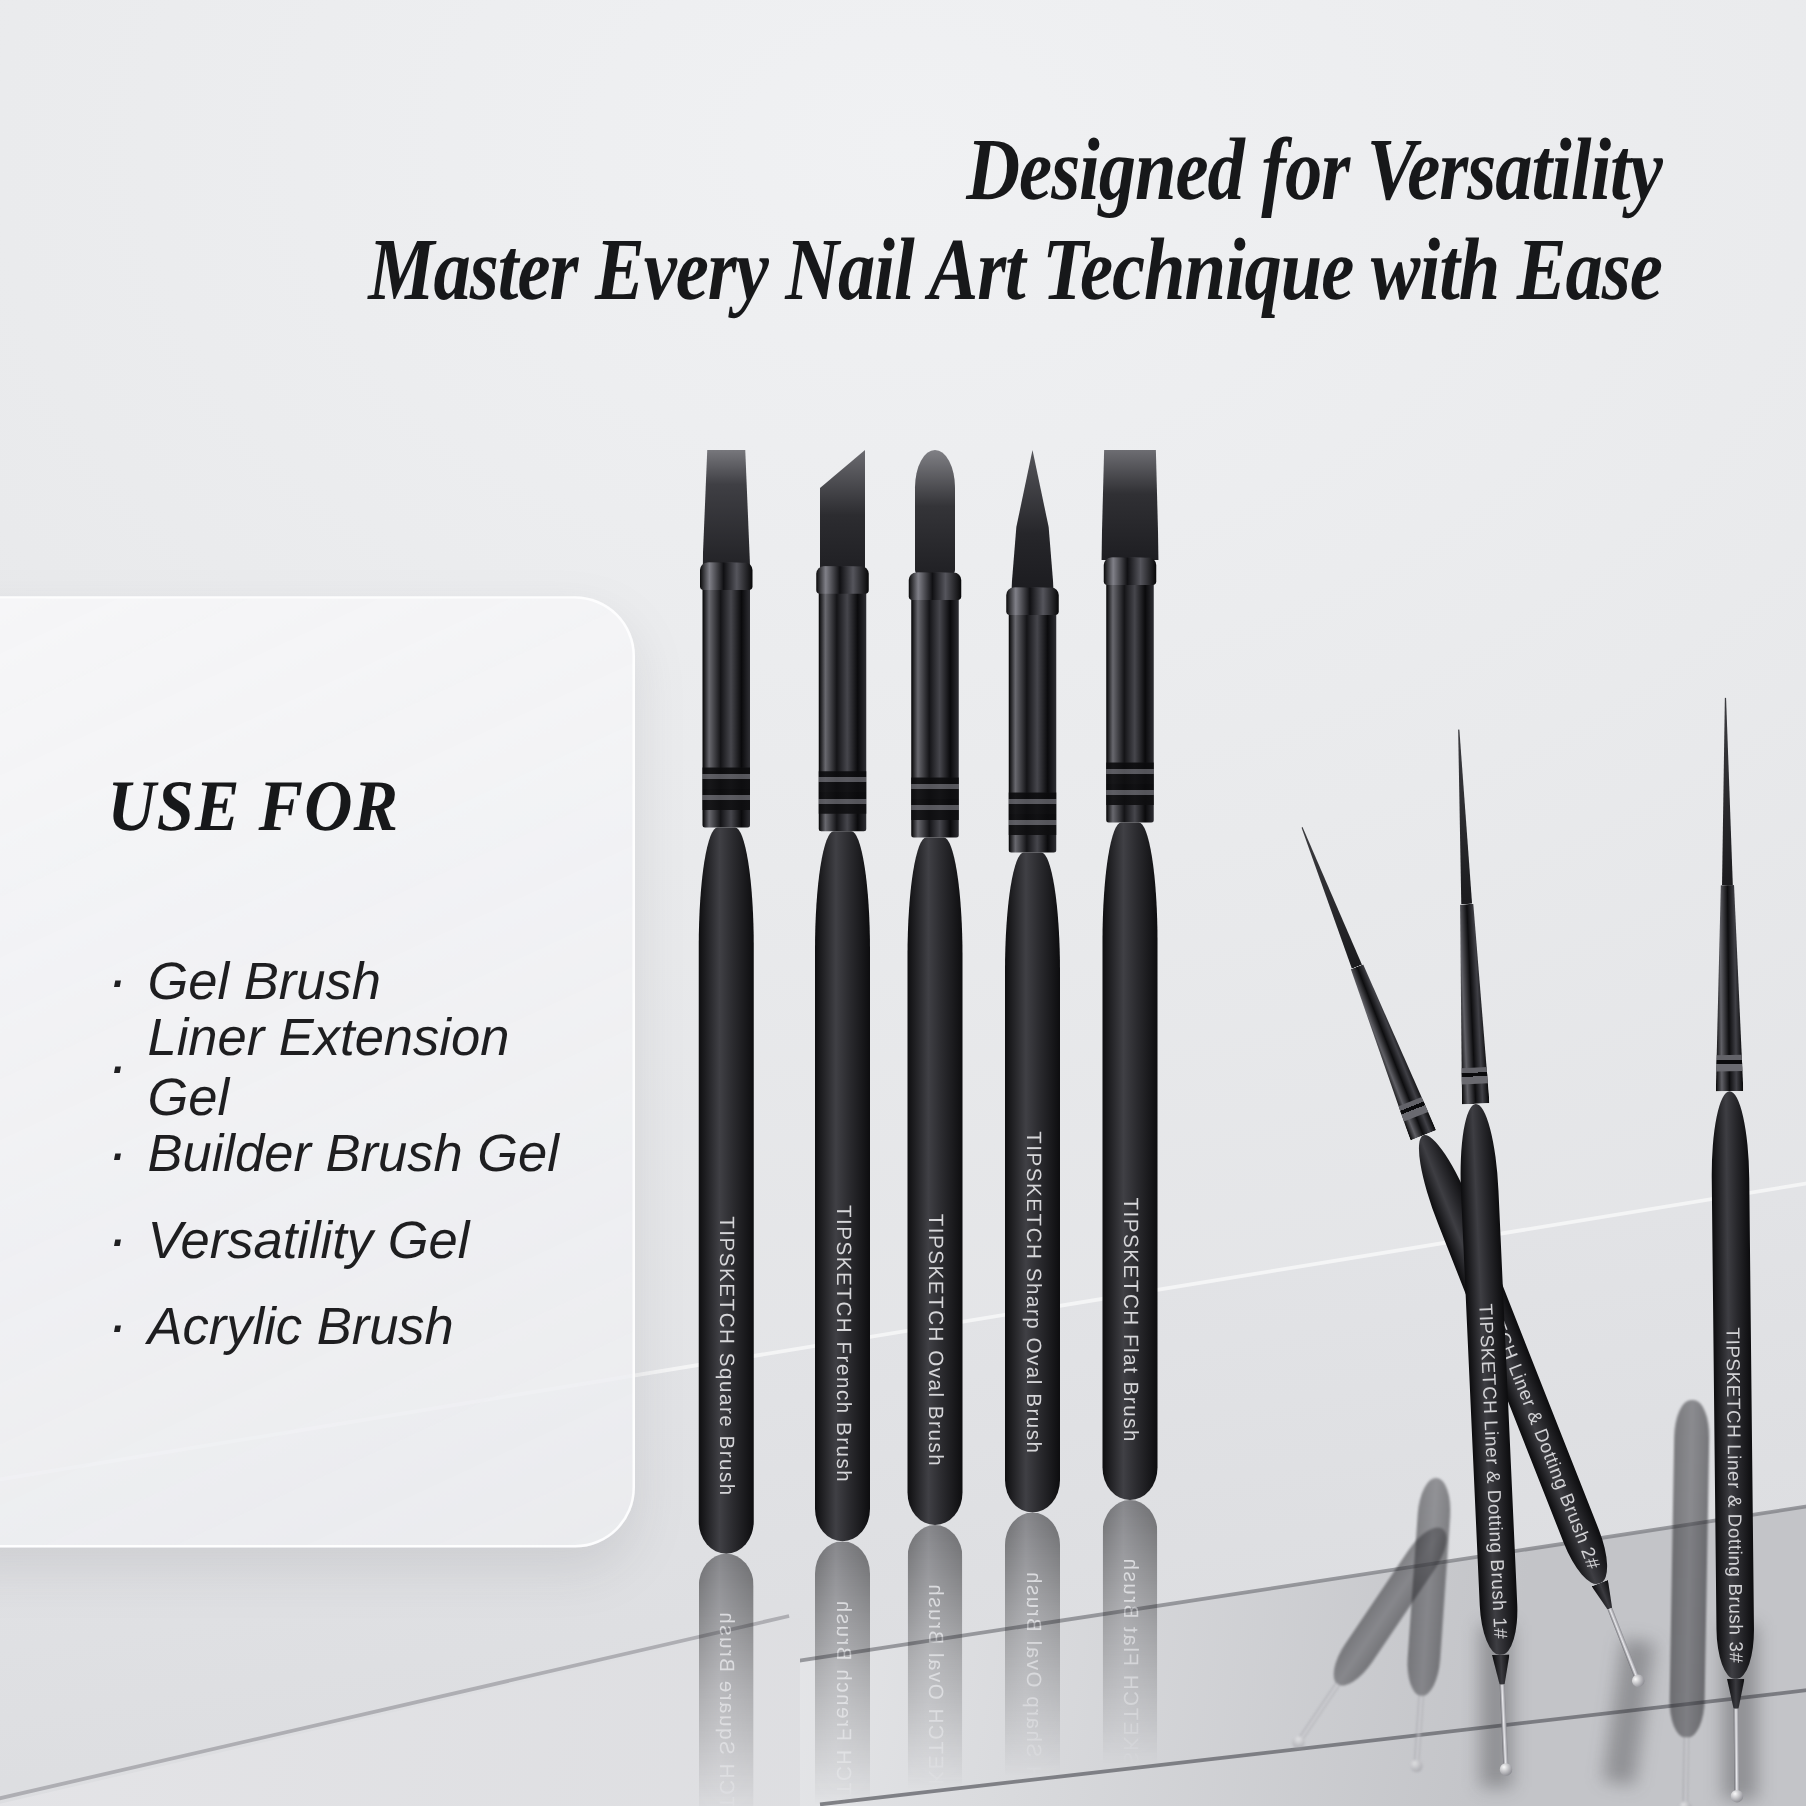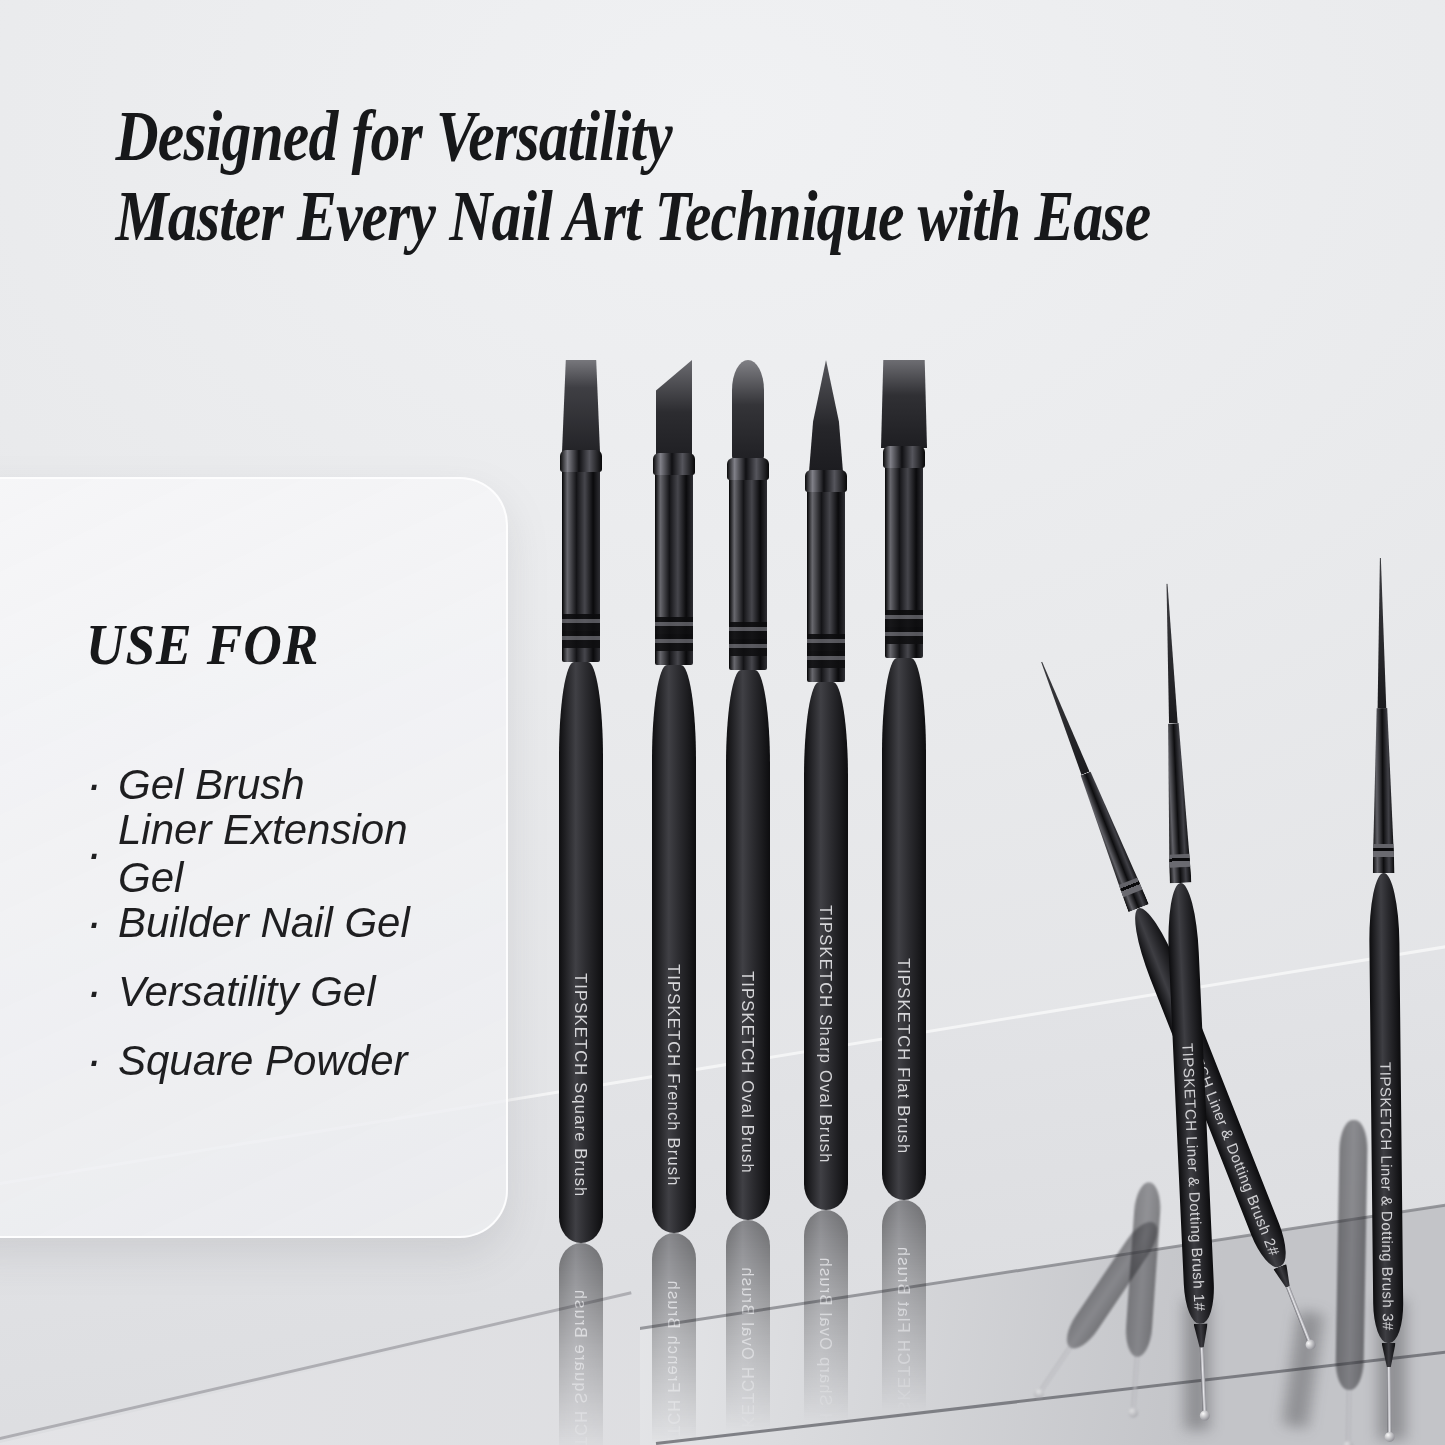--- a/index.html
+++ b/index.html
@@ -26,21 +26,21 @@
   .edgeA{position:absolute;left:-4px;top:1438px;width:652px;height:3px;z-index:2;
         background:#aeaeb3;transform:rotate(-13deg);transform-origin:left center;}
   .edgeB{position:absolute;left:656px;top:1442px;width:800px;height:3px;z-index:3;
         background:#6f7075;opacity:.85;transform:rotate(-6.6deg);transform-origin:left center;}
   .smudge{position:absolute;background:rgba(40,40,45,.32);filter:blur(7px);z-index:3;}
   .sm1{left:1184px;top:1300px;width:26px;height:130px;}
   .sm2{left:1290px;top:1312px;width:26px;height:115px;transform:rotate(8deg);}
   .sm3{left:1378px;top:1300px;width:28px;height:140px;}
 
   
-  .headline{position:absolute;top:96px;left:0;width:100%;text-align:left;z-index:8;color:#17181a;}
+  .headline{position:absolute;top:96px;left:0;width:100%;text-align:right;z-index:8;color:#17181a;}
   .headline .hl{display:block;white-space:nowrap;
         font:italic 700 71px/1.13 "Liberation Serif",serif;letter-spacing:-1px;
         transform:scaleX(.84);transform-origin:50% 50%;}
 
   
   .card{position:absolute;left:-64px;top:477px;width:568px;height:757px;z-index:4;
         background:linear-gradient(155deg,rgba(247,247,249,.90),rgba(236,237,240,.82));
         border:2px solid rgba(255,255,255,.85);border-radius:48px;
         box-shadow:0 18px 40px rgba(120,122,130,.18);}
   .card-inner{padding:132px 30px 0 148px;}
@@ -166,29 +166,29 @@
         <li>
           <span class="bullet">·</span>
           <span>Gel Brush</span>
         </li>
         <li>
           <span class="bullet">·</span>
           <span>Liner Extension Gel</span>
         </li>
         <li>
           <span class="bullet">·</span>
-          <span>Builder Nail Gel</span>
+          <span>Builder Brush Gel</span>
         </li>
         <li>
           <span class="bullet">·</span>
           <span>Versatility Gel</span>
         </li>
         <li>
           <span class="bullet">·</span>
-          <span>Square Powder</span>
+          <span>Acrylic Brush</span>
         </li>
       </ul>
     </div>
   </div>
 
   <div class="brush b1">
     <div class="bristle tip-square"></div>
     <div class="ferrule"></div>
     <div class="handle">
       <span class="brush-label">TIPSKETCH Square Brush</span>

